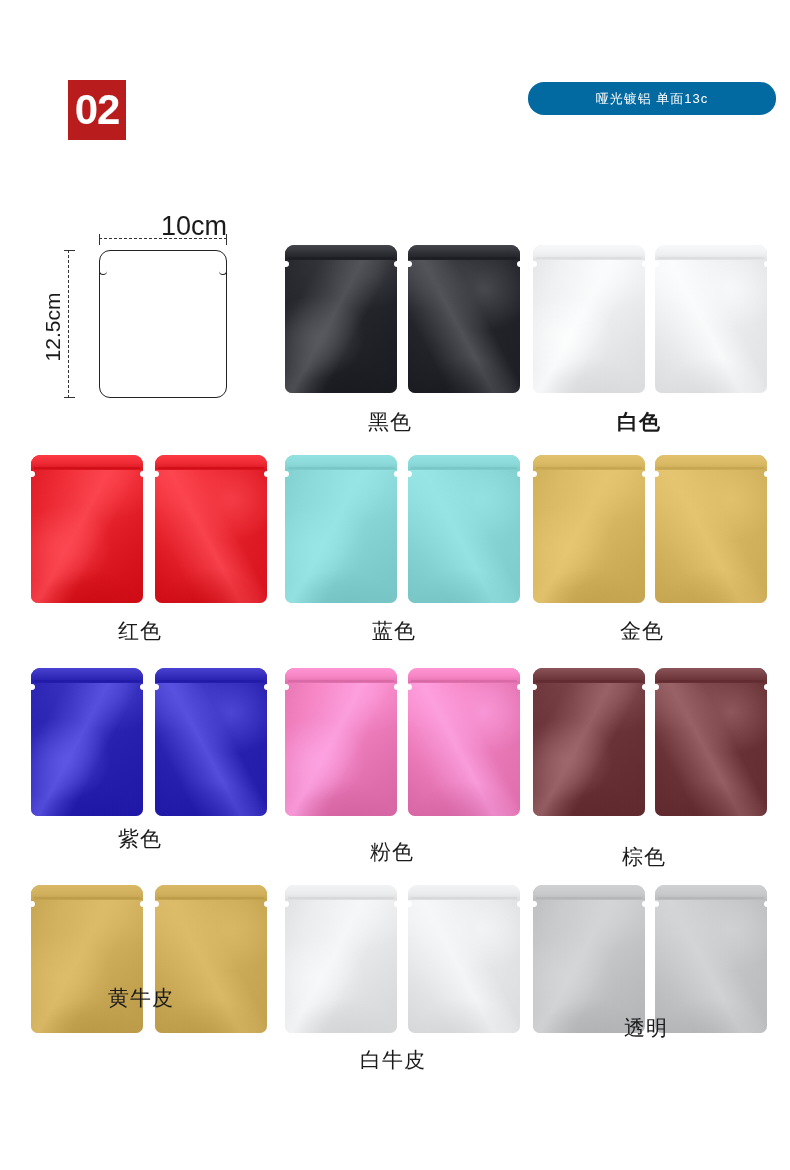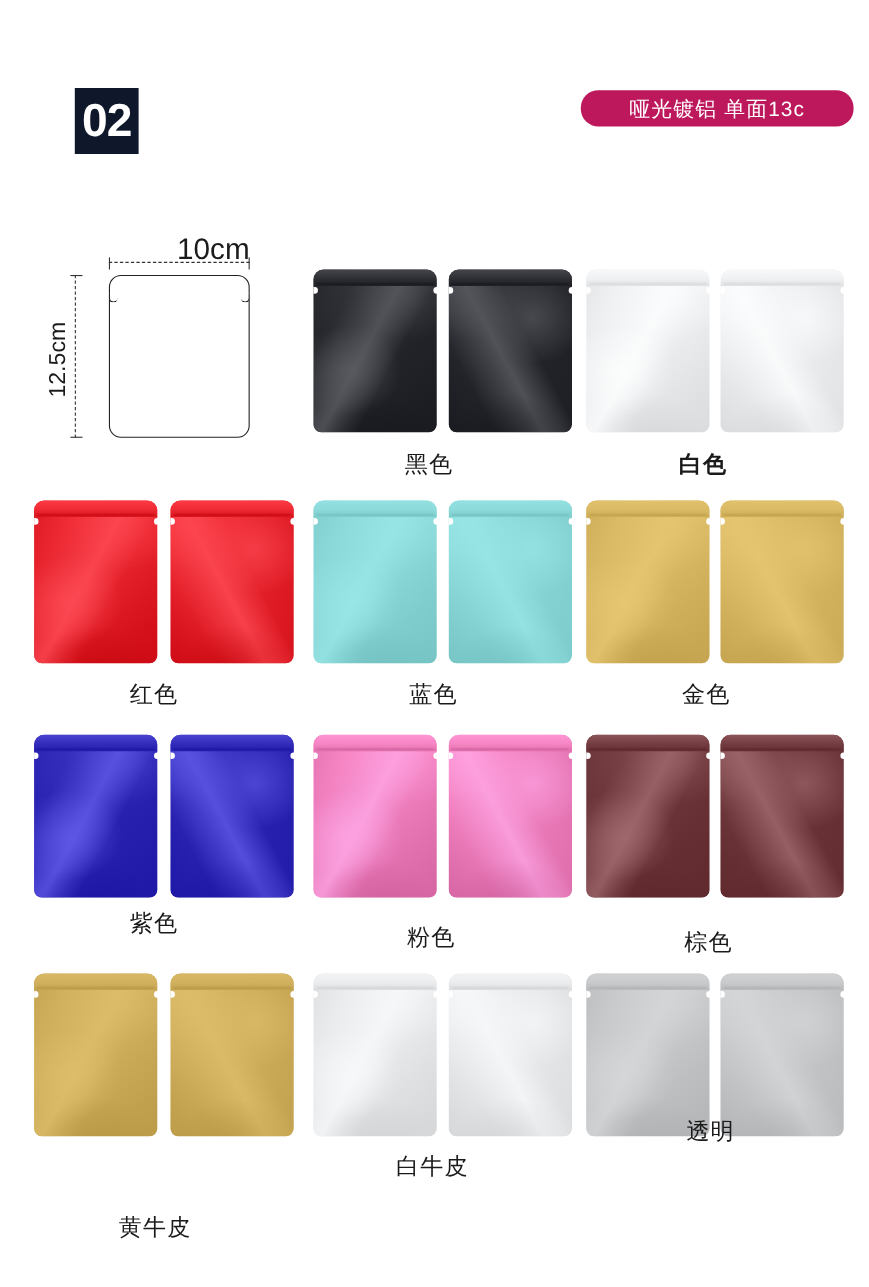--- a/index.html
+++ b/index.html
@@ -9,21 +9,21 @@
     font-family:"Liberation Sans","DejaVu Sans",sans-serif;
     position:relative;overflow:hidden;
   }
 
   
   #header{position:absolute;left:0;top:0;width:790px;height:190px;}
 
   .num-badge{
     position:absolute;left:68px;top:80px;
     width:58px;height:60px;
-    background:#0f172a;
+    background:#b91c1c;
     color:#ffffff;
     font-size:42px;font-weight:bold;
     letter-spacing:-1px;
     display:flex;align-items:center;justify-content:center;
     line-height:1;
   }
   .title-cn{
     position:absolute;left:137px;top:83px;
     font-size:31px;font-weight:bold;
     color:#1c5191;
@@ -33,24 +33,24 @@
   .title-en{
     position:absolute;left:137px;top:136px;
     font-size:13.5px;font-weight:bold;
     color:#1c5191;
     letter-spacing:0.1px;
     white-space:nowrap;
   }
 
   .tag{
     position:absolute;
-    background:#be185d;
+    background:#0369a1;
     color:#ffffff;
     border-radius:16px;
-    font-size:19px;
+    font-size:13px;
     display:flex;align-items:center;justify-content:center;
     white-space:nowrap;
     letter-spacing:1px;
   }
   #tag-0{left:528px;top:82px;width:248px;height:33px;}
   #tag-1{left:518px;top:123px;width:258px;height:33px;}
 
   
   #spec{position:absolute;left:35px;top:205px;width:225px;height:225px;}
 
@@ -345,21 +345,21 @@
     <div class="bag" style="left: 155px; top: 885px;">
       <div class="body" style="background: linear-gradient(165deg, rgb(213, 180, 98) 0%, rgb(207, 174, 92) 38%, rgb(193, 160, 78) 100%);">
         <div class="sheen-a" style="background: linear-gradient(62deg, rgba(181, 148, 66, 0.55) 0%, rgba(223, 190, 108, 0) 22%, rgba(223, 190, 108, 0.75) 45%, rgba(223, 190, 108, 0) 62%, rgba(181, 148, 66, 0.45) 100%);"></div>
         <div class="sheen-c" style="background: radial-gradient(62% 40% at 68% 30%, rgba(223, 190, 108, 0.6) 0%, rgba(223, 190, 108, 0) 70%), radial-gradient(55% 35% at 22% 18%, rgba(220, 187, 105, 0.4) 0%, rgba(223, 190, 108, 0) 72%), radial-gradient(70% 45% at 50% 108%, rgba(176, 143, 61, 0.55) 0%, rgba(181, 148, 66, 0) 70%);"></div>
         <div class="seal" style="background: linear-gradient(rgb(216, 183, 101) 0%, rgb(209, 176, 94) 55%, rgb(194, 161, 79) 100%);"></div>
         <div class="sealline" style="background: rgba(181, 148, 66, 0.5);"></div>
       </div>
       <div class="notch l"></div>
       <div class="notch r"></div>
     </div>
-    <div class="caption" style="left: 108px; top: 1102px;">黄牛皮</div>
+    <div class="caption" style="left: 108px; top: 984px;">黄牛皮</div>
     <div class="bag" style="left: 285px; top: 885px;">
       <div class="body" style="background: linear-gradient(165deg, rgb(239, 240, 242) 0%, rgb(233, 234, 236) 38%, rgb(219, 220, 222) 100%);">
         <div class="sheen-a" style="background: linear-gradient(118deg, rgba(207, 208, 210, 0.55) 0%, rgba(249, 250, 252, 0) 22%, rgba(249, 250, 252, 0.75) 45%, rgba(249, 250, 252, 0) 62%, rgba(207, 208, 210, 0.45) 100%);"></div>
         <div class="sheen-c" style="background: radial-gradient(62% 40% at 28% 62%, rgba(249, 250, 252, 0.6) 0%, rgba(249, 250, 252, 0) 70%), radial-gradient(55% 35% at 75% 18%, rgba(246, 247, 249, 0.4) 0%, rgba(249, 250, 252, 0) 72%), radial-gradient(70% 45% at 50% 108%, rgba(202, 203, 205, 0.55) 0%, rgba(207, 208, 210, 0) 70%);"></div>
         <div class="seal" style="background: linear-gradient(rgb(242, 243, 245) 0%, rgb(235, 236, 238) 55%, rgb(220, 221, 223) 100%);"></div>
         <div class="sealline" style="background: rgba(207, 208, 210, 0.5);"></div>
       </div>
       <div class="notch l"></div>
       <div class="notch r"></div>
     </div>

